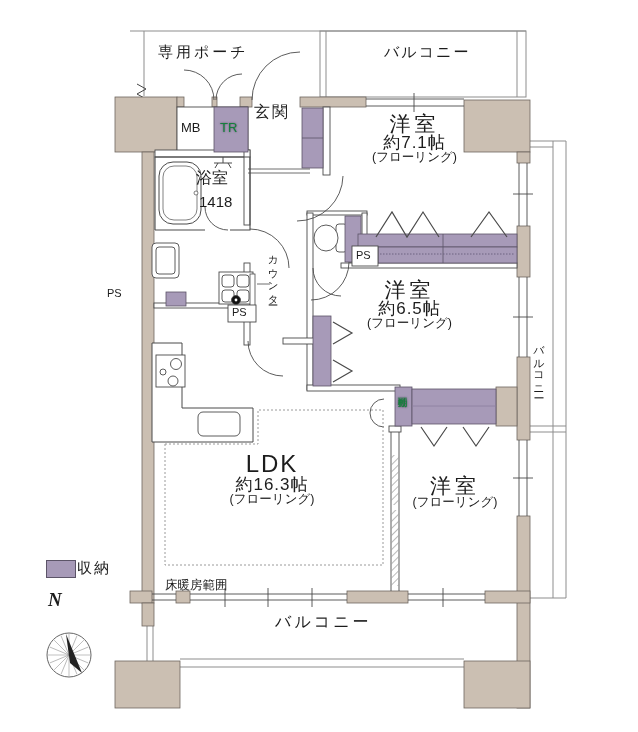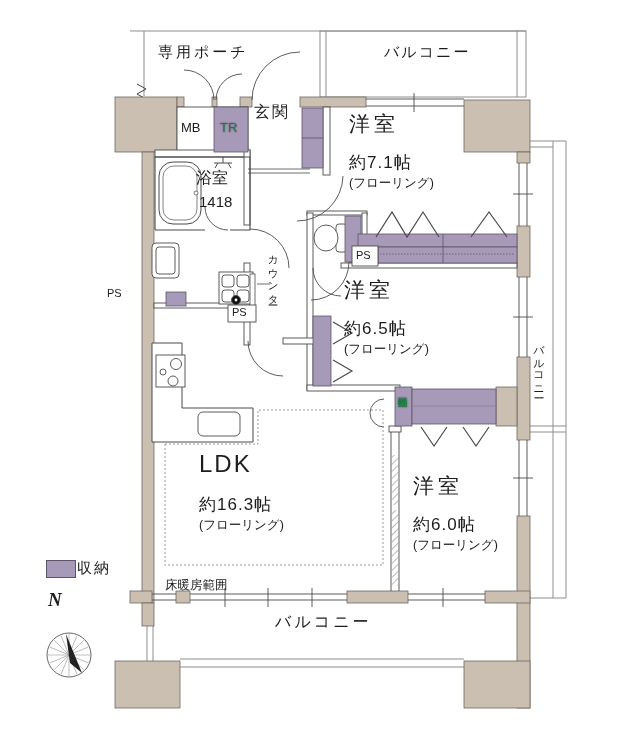--- a/index.html
+++ b/index.html
@@ -1,24 +1,24 @@
 <!DOCTYPE html>
 <html><head>
 <meta charset="utf-8">
 <style>
   html,body{margin:0;padding:0;background:#ffffff;}
   #plan{position:relative;width:638px;height:732px;background:#ffffff;overflow:hidden;
         font-family:"Liberation Sans",sans-serif;color:#1c1c1c;}
   #plan svg{position:absolute;left:0;top:0;}
   .lbl{position:absolute;white-space:nowrap;line-height:1;color:#1c1c1c;}
   .v{writing-mode:vertical-rl;text-orientation:upright;letter-spacing:1px;}
-  .room{position:absolute;line-height:1;padding-left:17px;}
+  .room{position:absolute;text-align:center;line-height:1;}
   .room .nm{font-size:21px;letter-spacing:4px;}
-  .room .sz{font-size:17px;margin-top:20px;letter-spacing:1px;}
-  .room .fl{font-size:12.5px;margin-top:6px;}
+  .room .sz{font-size:17px;margin-top:0;letter-spacing:1px;}
+  .room .fl{font-size:12.5px;}
   .ldk .nm{font-size:24px;letter-spacing:2px;}
   .white{color:#15803d;text-shadow:0 0 2px #4f4a57;}
   .legend{position:absolute;left:46px;top:559px;display:flex;align-items:center;gap:1px;}
   .swatch{display:inline-block;width:28px;height:16px;background:#a79ab8;border:1px solid #5c5468;}
   .legend span.t{font-size:15px;letter-spacing:2px;}
   .north{font-family:"Liberation Serif",serif;font-style:italic;font-weight:bold;font-size:19px;}
 </style>
 </head>
 <body>
 
@@ -239,21 +239,20 @@
     <div class="sz">約7.1帖</div>
     <div class="fl">(フローリング)</div>
   </div>
   <div class="room" style="left:327px;top:279px;width:165px;">
     <div class="nm">洋室</div>
     <div class="sz">約6.5帖</div>
     <div class="fl">(フローリング)</div>
   </div>
   <div class="room" style="left:396px;top:475px;width:118px;">
     <div class="nm">洋室</div>
-    <div class="sz">約6.0帖</div>
     <div class="fl">(フローリング)</div>
   </div>
   <div class="room ldk" style="left:182px;top:452px;width:180px;">
     <div class="nm">LDK</div>
     <div class="sz">約16.3帖</div>
     <div class="fl">(フローリング)</div>
   </div>
 
   <div class="lbl" style="left:165px;top:543px;font-size:12.5px;margin-top:36px;">床暖房範囲</div>
   <div class="lbl v white" style="left:398px;top:390px;font-size:9.5px;letter-spacing:0;">可動棚</div>

